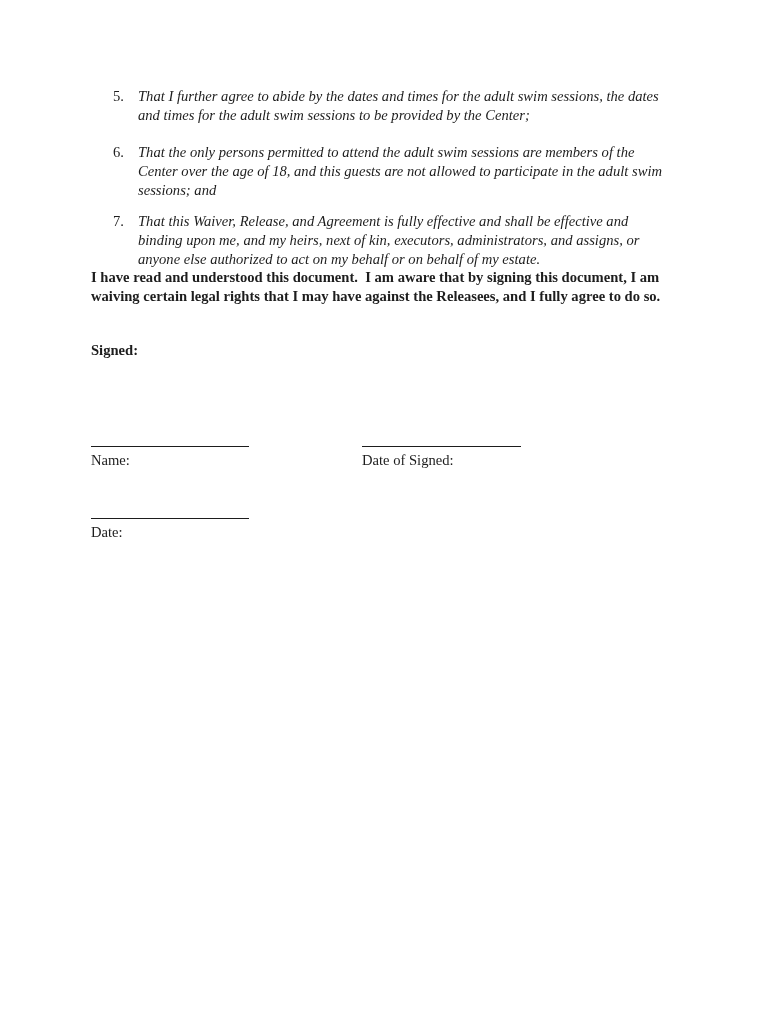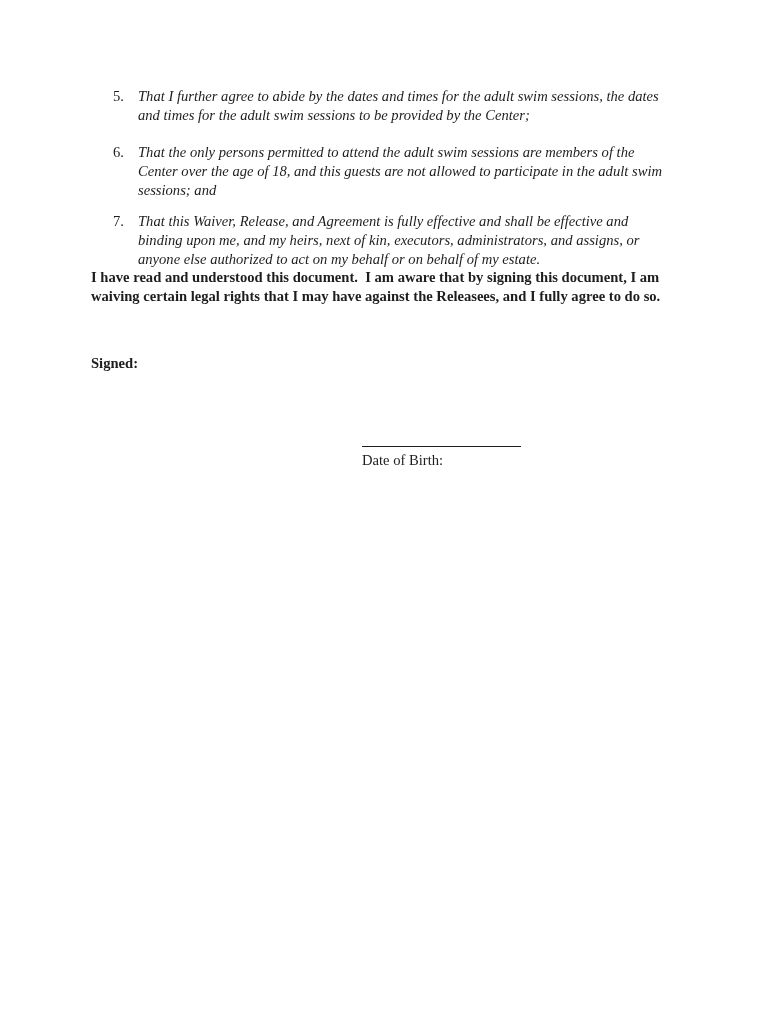--- a/index.html
+++ b/index.html
@@ -66,22 +66,30 @@
   <div class="abs list-item" style="top:212px; left:113px;">
     <span class="list-num">7.</span>
     <span class="list-text">That this Waiver, Release, and Agreement is fully effective and shall be effective and
 binding upon me, and my heirs, next of kin, executors, administrators, and assigns, or
 anyone else authorized to act on my behalf or on behalf of my estate.</span>
   </div>
 
   <div class="abs para bold" style="top:268px; left:91px;">I have read and understood this document.  I am aware that by signing this document, I am
 waiving certain legal rights that I may have against the Releasees, and I fully agree to do so.</div>
 
-  <div class="abs bold" style="top:354px; left:91px;">Signed:</div>
+  <div class="abs bold" style="top:341px; left:91px;">Signed:</div>
 
+  <div class="abs sig-block" style="top:446px; left:91px; width:158px;">
+    <div class="sig-line" style="width:158px;"></div>
+    <div class="sig-label">Name:</div>
+  </div>
 
   <div class="abs sig-block" style="top:446px; left:362px; width:159px;">
     <div class="sig-line" style="width:159px;"></div>
-    <div class="sig-label">Date of Birth:</div>
+    <div class="sig-label">Date of Signed:</div>
   </div>
 
+  <div class="abs sig-block" style="top:518px; left:91px; width:158px;">
+    <div class="sig-line" style="width:158px;"></div>
+    <div class="sig-label">Date:</div>
+  </div>
 
 </div>
 
 </body></html>

